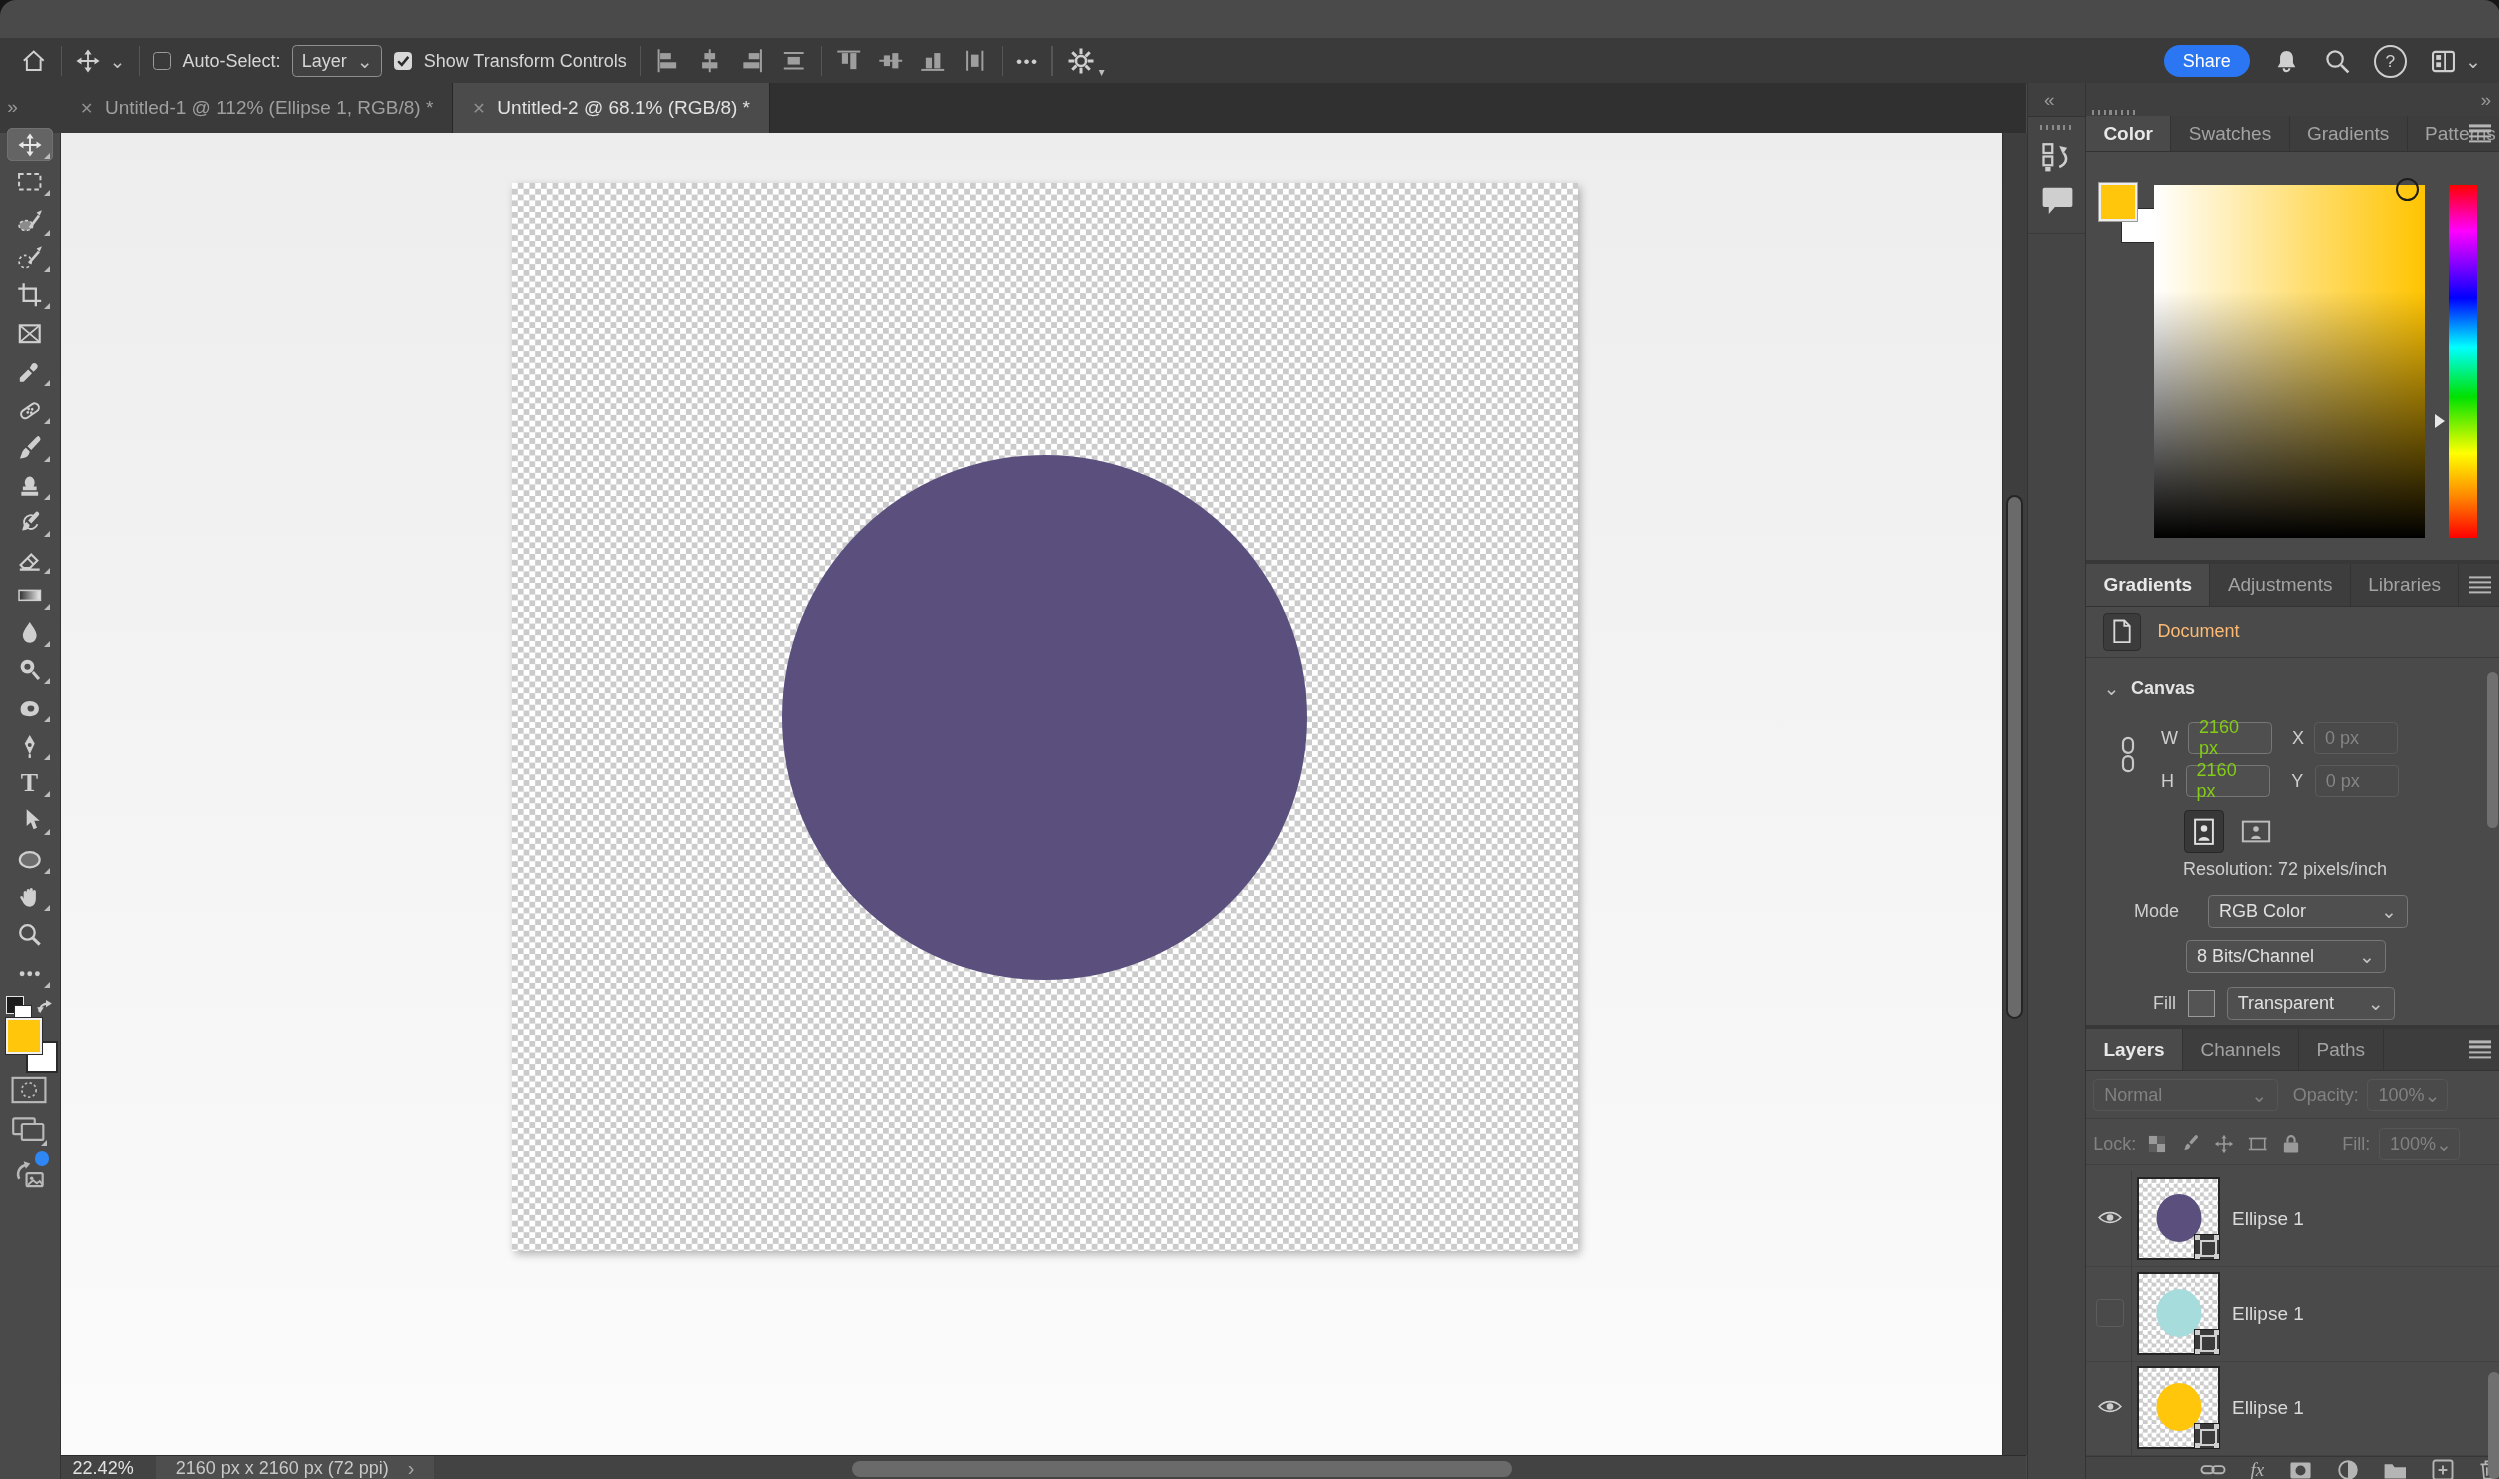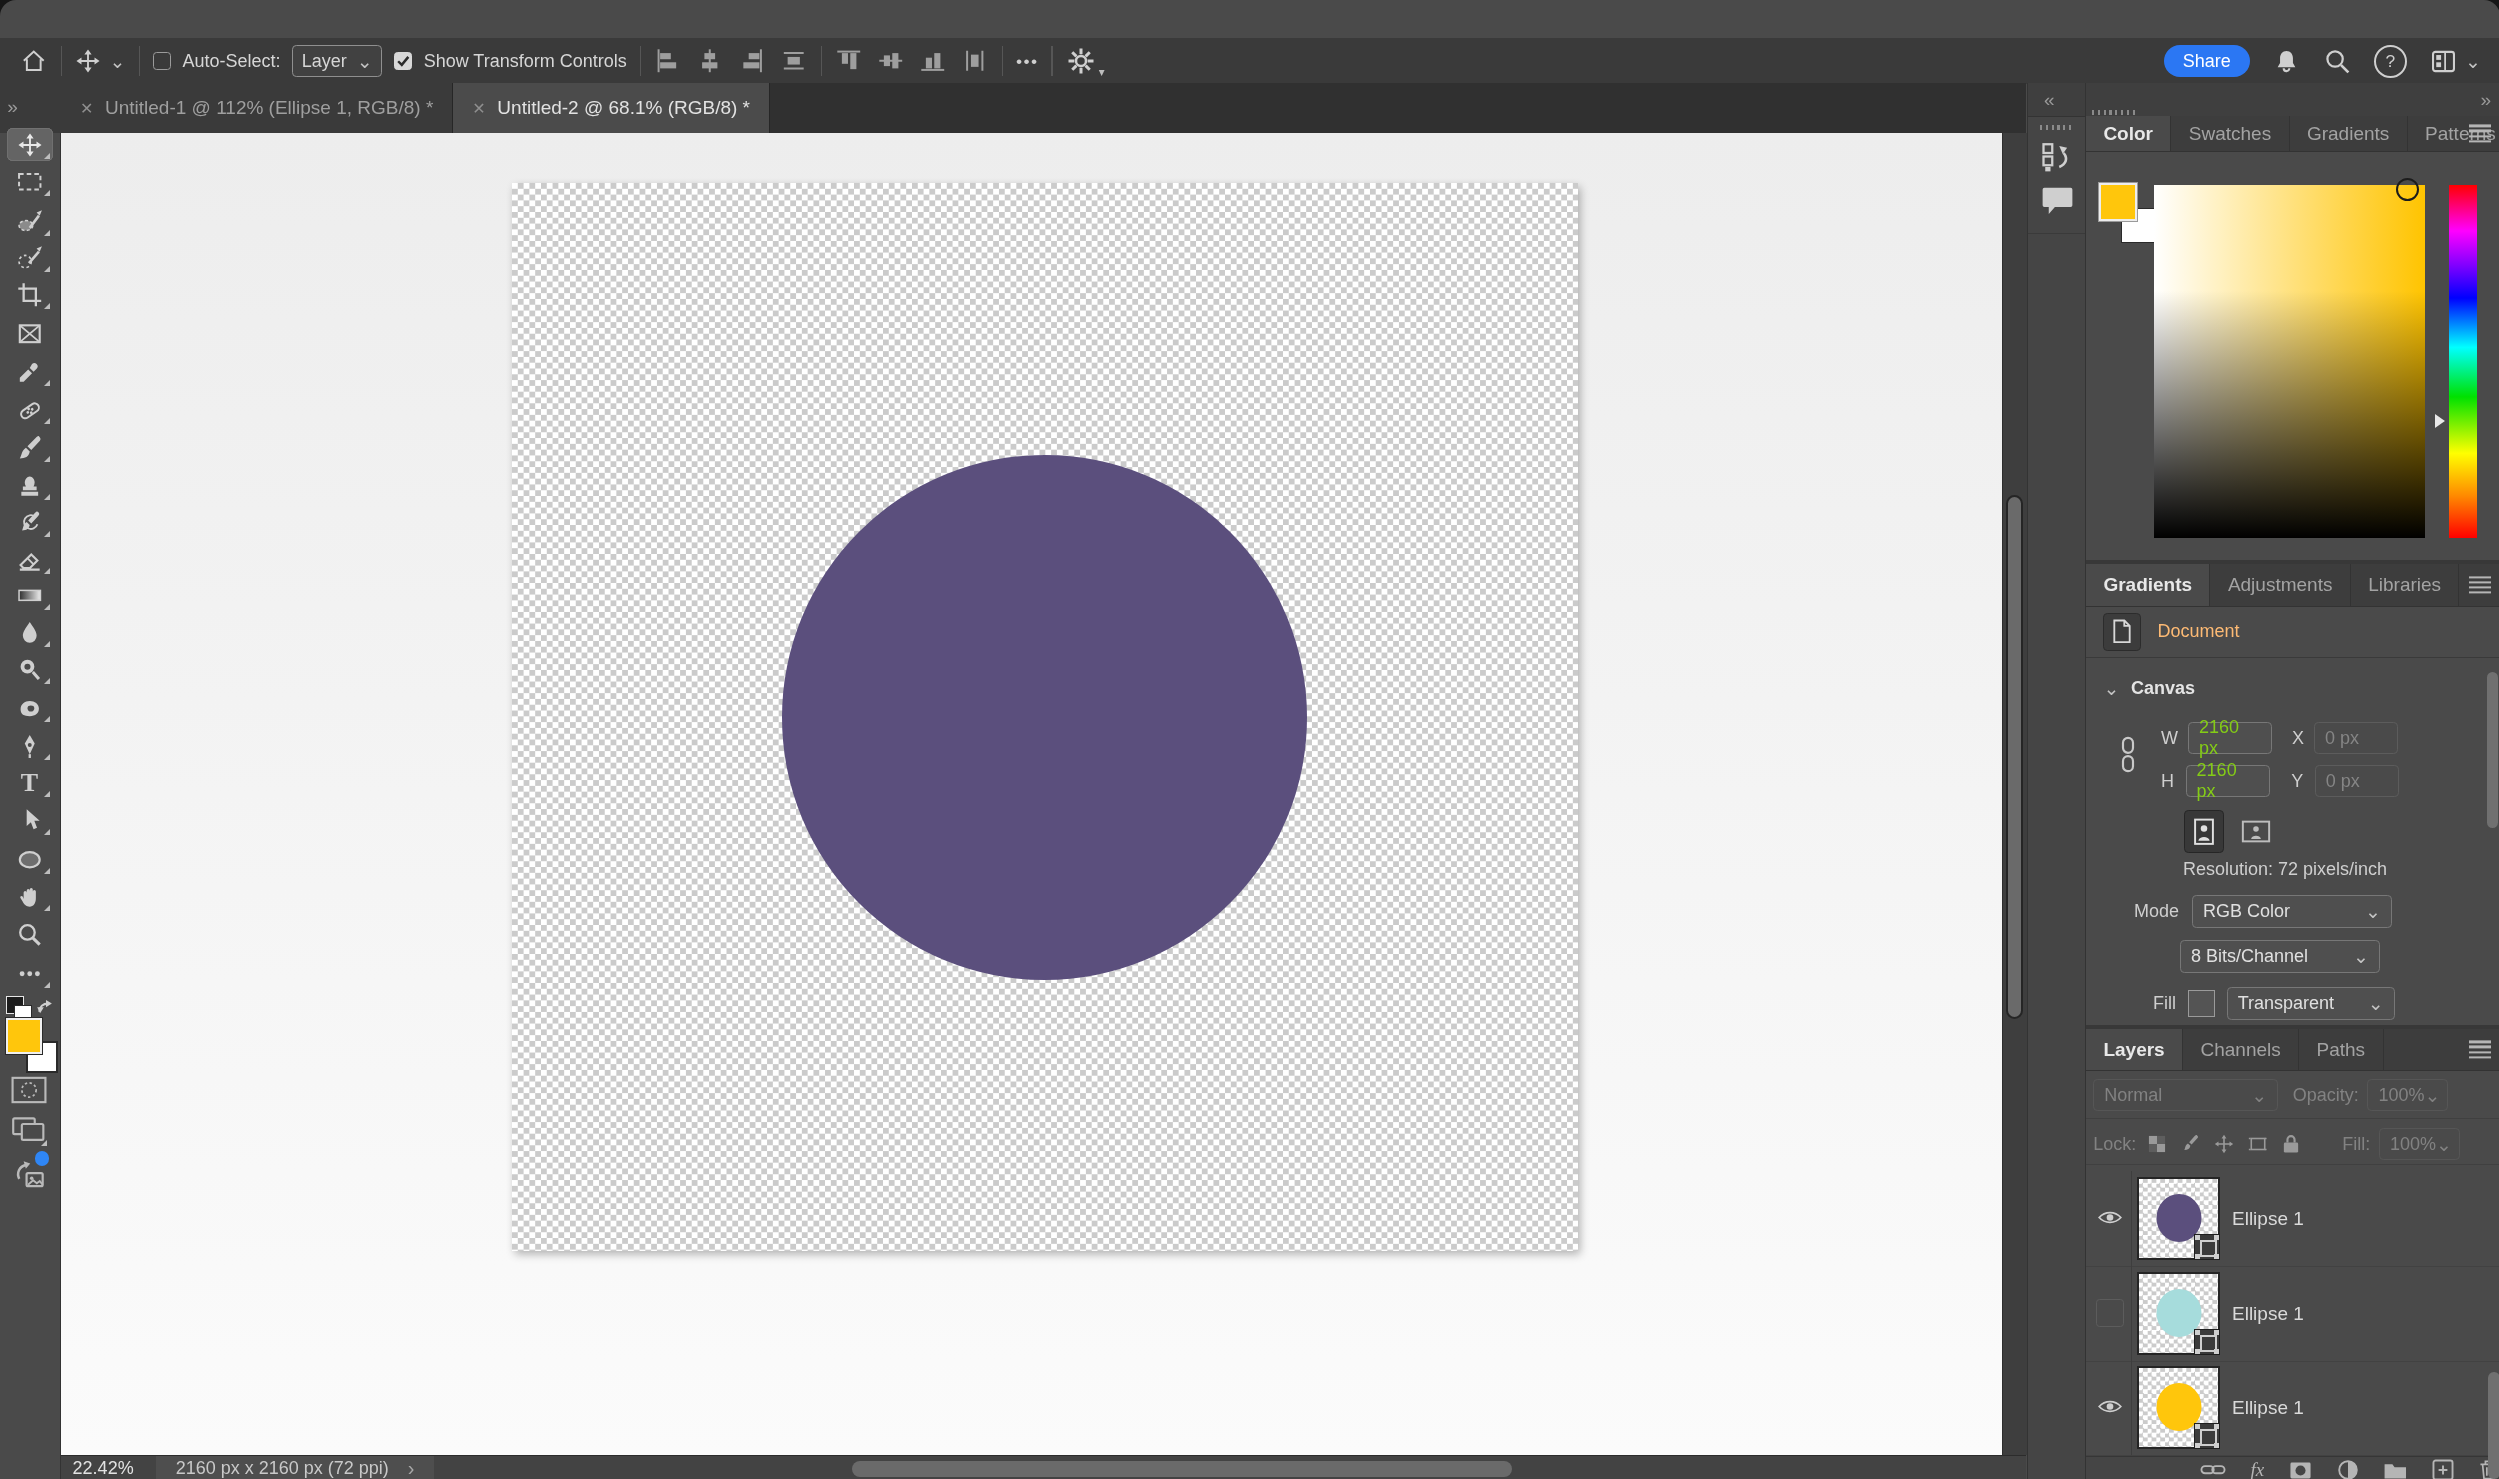--- a/index.html
+++ b/index.html
@@ -612,29 +612,29 @@
           <svg width="30" height="23" viewBox="0 0 36 28">
               <rect x="2" y="2" width="32" height="24" fill="none" stroke="#bdbdbd" stroke-width="2.4"></rect>
               <circle cx="18" cy="11" r="3.4" fill="#bdbdbd"></circle>
               <path d="M12 23c1-5 11-5 12 0z" fill="#bdbdbd"></path>
             </svg>
         </div>
       </div>
 
       <span class="abs" style="left:97px;top:295px;color:#cfcfcf;">Resolution: 72 pixels/inch</span>
 
-      <div class="abs" style="left:48px;top:331px;display:flex;align-items:center;gap:13px;">
+      <div class="abs" style="left:48px;top:331px;display:flex;align-items:center;gap:29px;">
         <span style="color:#cfcfcf;">Mode</span>
         <div class="select" style="width:200px;height:33px;">
           <span>RGB Color</span>
           <span class="chev">⌄</span>
         </div>
       </div>
 
-      <div class="abs" style="left:94px;top:376px;">
+      <div class="abs" style="left:100px;top:376px;">
         <div class="select" style="width:200px;height:33px;">
           <span>8 Bits/Channel</span>
           <span class="chev">⌄</span>
         </div>
       </div>
 
       <div class="abs" style="left:67px;top:423px;display:flex;align-items:center;gap:11.6px;">
         <span style="color:#cfcfcf;">Fill</span>
         <div style="width:27.5px;height:27.5px;border:1.4px solid #9a9a9a;background:#545454;box-sizing:border-box;"></div>
         <div class="select" style="width:168px;height:33px;">

